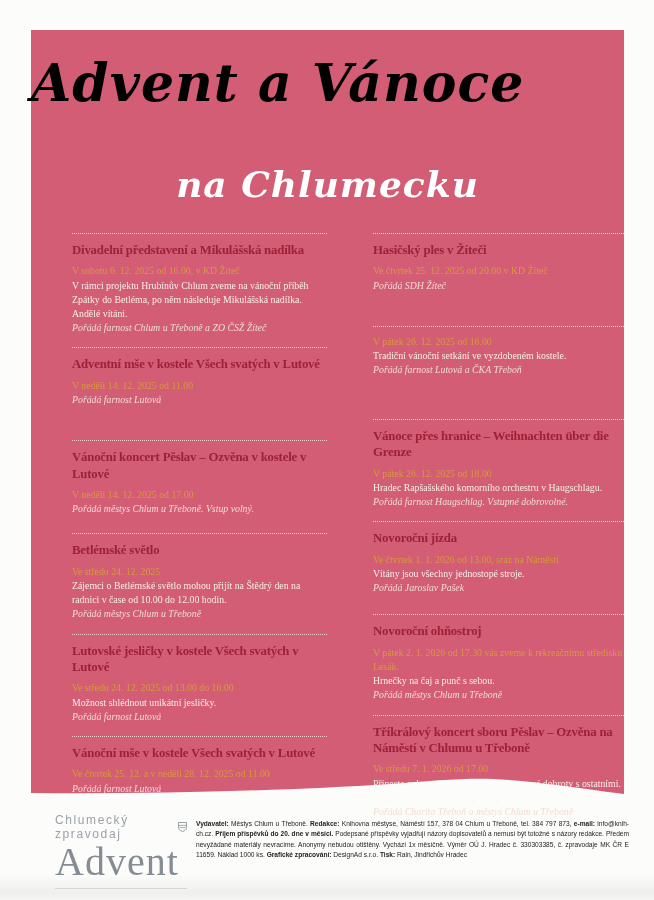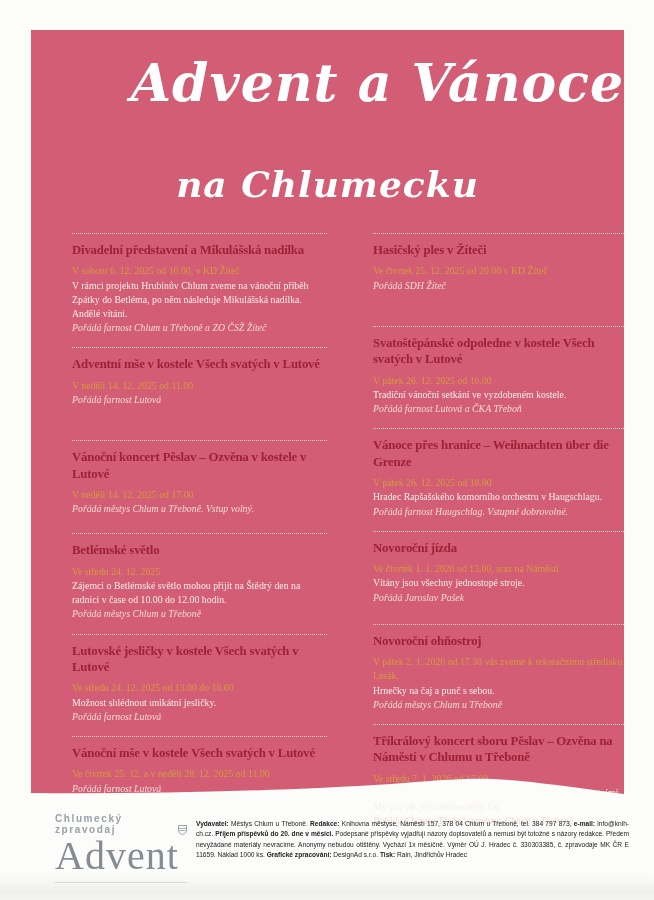--- a/index.html
+++ b/index.html
@@ -1,43 +1,43 @@
 <!DOCTYPE html>
 <html style="--pink: #d25d75; --heading: #9e2138; --date: #d79a3e; --body: #f8f0e8; --organizer: #f2dcd2;"><head>
 <meta charset="utf-8">
 <style>
   html,body{margin:0;padding:0;}
   body{font-family:"Liberation Serif",serif;}
   .page{position:relative;width:654px;height:900px;background:#fcfcfb;overflow:hidden;}
 
   .poster{position:absolute;left:31px;top:30px;width:593px;height:770px;background:var(--pink,#d25d75);}
 
-  .poster-title{position:absolute;left:0;top:22px;width:100%;margin:0;text-align:right;
+  .poster-title{position:absolute;left:0;top:22px;width:100%;margin:0;text-align:left;
     font-family:"DejaVu Serif",serif;font-style:italic;font-weight:700;
-    font-size:52px;color:#ffffff;letter-spacing:1px;}
+    font-size:52px;color:#000000;letter-spacing:1px;}
   .poster-subtitle{position:absolute;left:0;top:133px;width:100%;text-align:center;
     font-family:"DejaVu Serif",serif;font-style:italic;font-weight:700;
     font-size:36px;color:#ffffff;letter-spacing:1px;}
 
   .events{position:absolute;left:41px;top:203px;width:556px;display:flex;gap:46px;}
   .col{flex:1 1 0;min-width:0;}
 
   .event{border-top:1px dotted rgba(252,238,230,.8);padding-top:8px;margin-bottom:12px;min-height:72px;}
   .ev-title{margin:0 0 6px 0;font-family:"Liberation Serif",serif;font-weight:700;
     font-size:12.8px;line-height:1.28;letter-spacing:-0.2px;color:var(--heading,#9e2138);}
   .ev-date{font-size:9.8px;line-height:1.45;color:var(--date,#d79a3e);}
   .ev-body{font-size:9.8px;line-height:1.45;color:var(--body,#f8f0e8);}
   .ev-org{font-size:9.8px;line-height:1.45;font-style:italic;color:var(--organizer,#f2dcd2);}
 
   .wave{position:absolute;left:0;bottom:-1px;width:100%;height:52px;display:block;}
 
   .footer{position:absolute;left:0;top:805px;width:654px;height:95px;}
   .logo-block{position:absolute;left:55px;top:8px;width:132px;border-bottom:1px solid #dcdedf;padding-bottom:6px;}
-  .logo-top{display:flex;justify-content:flex-end;align-items:flex-end;gap:4px;
-    font-family:"Liberation Sans",sans-serif;font-size:10px;letter-spacing:1.6px;color:#9aa1a7;font-weight:bold;}
+  .logo-top{display:flex;justify-content:flex-end;align-items:center;gap:4px;
+    font-family:"Liberation Sans",sans-serif;font-size:12px;letter-spacing:1.6px;color:#9aa1a7;}
   .logo-name{font-family:"Liberation Serif",serif;font-size:40px;line-height:1.0;
     color:#858c93;letter-spacing:1px;margin-top:1px;}
   .crest-icon svg{display:block;}
 
   .imprint{position:absolute;left:196px;top:14px;width:433px;margin:0;
     font-family:"Liberation Sans",sans-serif;font-size:6.6px;line-height:1.58;
     color:#1c1c1c;text-align:justify;}
   .imprint b{font-weight:700;}
 
   .scan-smudge{position:absolute;left:0;bottom:0;width:100%;height:26px;
@@ -89,21 +89,20 @@
             <div class="ev-org">Pořádá farnost Lutová</div>
           </article>
         </div>
       <div class="col" id="col-right">
           <article class="event">
             <h2 class="ev-title">Hasičský ples v Žíteči</h2>
             <div class="ev-date">Ve čtvrtek 25. 12. 2025 od 20.00 v KD Žíteč</div>
             <div class="ev-org">Pořádá SDH Žíteč</div>
           </article>
           <article class="event">
-            <h2 class="ev-title">Svatoštěpánské odpoledne v kostele Všech svatých v Lutové</h2>
             <div class="ev-date">V pátek 26. 12. 2025 od 16.00</div>
             <div class="ev-body">Tradiční vánoční setkání ve vyzdobeném kostele.</div>
             <div class="ev-org">Pořádá farnost Lutová a ČKA Třeboň</div>
           </article>
           <article class="event">
             <h2 class="ev-title">Vánoce přes hranice – Weihnachten über die Grenze</h2>
             <div class="ev-date">V pátek 26. 12. 2025 od 18.00</div>
             <div class="ev-body">Hradec Rapšašského komorního orchestru v Haugschlagu.</div>
             <div class="ev-org">Pořádá farnost Haugschlag. Vstupné dobrovolné.</div>
           </article>

